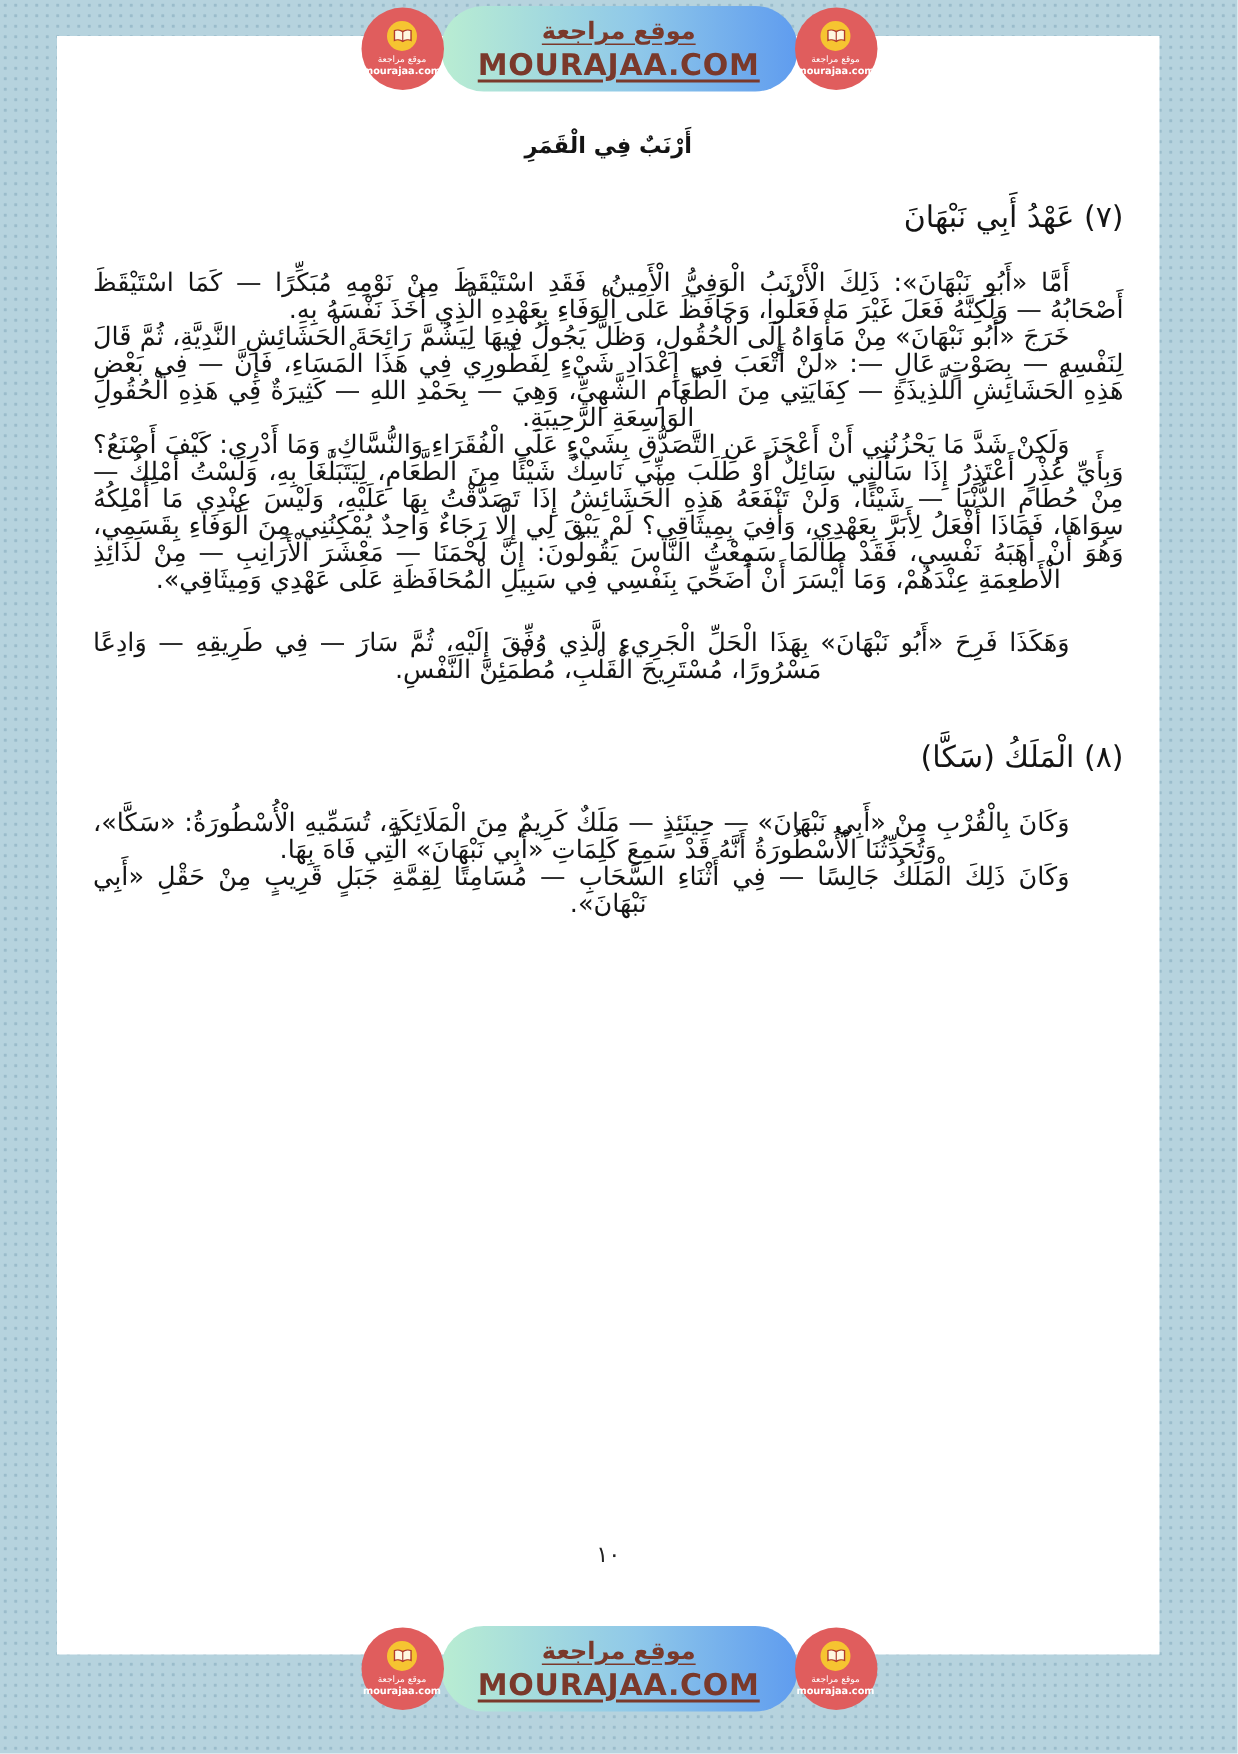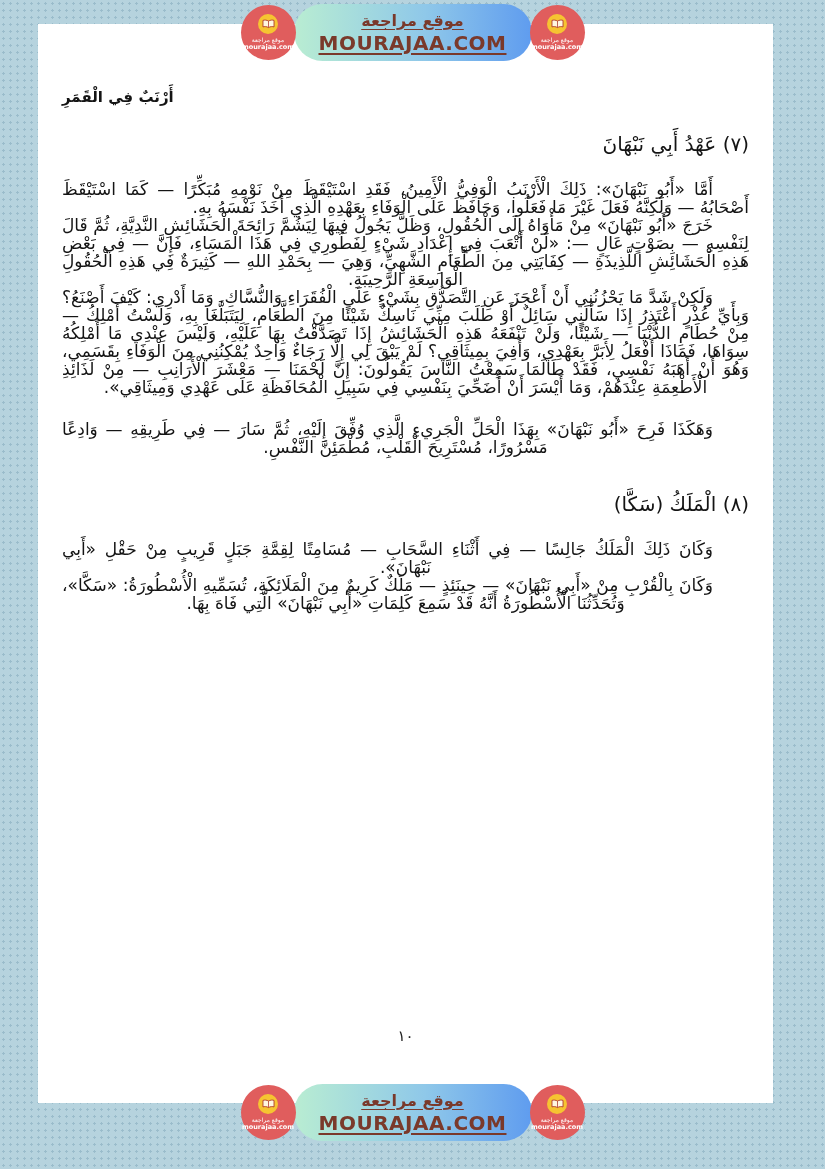--- a/index.html
+++ b/index.html
@@ -13,21 +13,21 @@
   .page{
     position:absolute;left:38px;top:24px;right:52px;bottom:66px;
     background:#ffffff;
   }
   .content{
     direction:rtl;
     padding:64px 24px 0 24px;
     color:#141414;
   }
   .book-title{
-    text-align:left;font-size:15px;font-weight:bold;margin:0 0 26px 0;
+    text-align:center;font-size:15px;font-weight:bold;margin:0 0 26px 0;
   }
   .section-heading{
     text-align:right;font-size:20px;font-weight:normal;margin:0 0 24px 0;
   }
   .para{
     font-size:17px;line-height:18px;margin:0;
     text-align:justify;
   }
   .indent{text-indent:36px;}
   .center-last{text-align-last:center;}
@@ -77,22 +77,22 @@
   <div class="content">
     <div class="book-title">أَرْنَبٌ فِي الْقَمَرِ</div>
 
     <div class="section-heading">(٧) عَهْدُ أَبِي نَبْهَانَ</div>
     <p class="para indent">أَمَّا «أَبُو نَبْهَانَ»: ذَلِكَ الْأَرْنَبُ الْوَفِيُّ الْأَمِينُ، فَقَدِ اسْتَيْقَظَ مِنْ نَوْمِهِ مُبَكِّرًا — كَمَا اسْتَيْقَظَ أَصْحَابُهُ — وَلَكِنَّهُ فَعَلَ غَيْرَ مَا فَعَلُوا، وَحَافَظَ عَلَى الْوَفَاءِ بِعَهْدِهِ الَّذِي أَخَذَ نَفْسَهُ بِهِ.</p>
     <p class="para indent center-last">خَرَجَ «أَبُو نَبْهَانَ» مِنْ مَأْوَاهُ إِلَى الْحُقُولِ، وَظَلَّ يَجُولُ فِيهَا لِيَشُمَّ رَائِحَةَ الْحَشَائِشِ النَّدِيَّةِ، ثُمَّ قَالَ لِنَفْسِهِ — بِصَوْتٍ عَالٍ —: «لَنْ أَتْعَبَ فِي إِعْدَادِ شَيْءٍ لِفَطُورِي فِي هَذَا الْمَسَاءِ، فَإِنَّ — فِي بَعْضِ هَذِهِ الْحَشَائِشِ اللَّذِيذَةِ — كِفَايَتِي مِنَ الطَّعَامِ الشَّهِيِّ، وَهِيَ — بِحَمْدِ اللهِ — كَثِيرَةٌ فِي هَذِهِ الْحُقُولِ الْوَاسِعَةِ الرَّحِيبَةِ.</p>
     <p class="para indent center-last">وَلَكِنْ شَدَّ مَا يَحْزُنُنِي أَنْ أَعْجَزَ عَنِ التَّصَدُّقِ بِشَيْءٍ عَلَى الْفُقَرَاءِ وَالنُّسَّاكِ. وَمَا أَدْرِي: كَيْفَ أَصْنَعُ؟ وَبِأَيِّ عُذْرٍ أَعْتَذِرُ إِذَا سَأَلَنِي سَائِلٌ أَوْ طَلَبَ مِنِّي نَاسِكٌ شَيْئًا مِنَ الطَّعَامِ، لِيَتَبَلَّغَا بِهِ، وَلَسْتُ أَمْلِكُ — مِنْ حُطَامِ الدُّنْيَا — شَيْئًا، وَلَنْ تَنْفَعَهُ هَذِهِ الْحَشَائِشُ إِذَا تَصَدَّقْتُ بِهَا عَلَيْهِ، وَلَيْسَ عِنْدِي مَا أَمْلِكُهُ سِوَاهَا، فَمَاذَا أَفْعَلُ لِأَبَرَّ بِعَهْدِي، وَأَفِيَ بِمِيثَاقِي؟ لَمْ يَبْقَ لِي إِلَّا رَجَاءٌ وَاحِدٌ يُمْكِنُنِي مِنَ الْوَفَاءِ بِقَسَمِي، وَهُوَ أَنْ أَهَبَهُ نَفْسِي، فَقَدْ طَالَمَا سَمِعْتُ النَّاسَ يَقُولُونَ: إِنَّ لَحْمَنَا — مَعْشَرَ الْأَرَانِبِ — مِنْ لَذَائِذِ الْأَطْعِمَةِ عِنْدَهُمْ، وَمَا أَيْسَرَ أَنْ أُضَحِّيَ بِنَفْسِي فِي سَبِيلِ الْمُحَافَظَةِ عَلَى عَهْدِي وَمِيثَاقِي».</p>
     <p class="para indent center-last gap-top">وَهَكَذَا فَرِحَ «أَبُو نَبْهَانَ» بِهَذَا الْحَلِّ الْجَرِيءِ الَّذِي وُفِّقَ إِلَيْهِ، ثُمَّ سَارَ — فِي طَرِيقِهِ — وَادِعًا مَسْرُورًا، مُسْتَرِيحَ الْقَلْبِ، مُطْمَئِنَّ النَّفْسِ.</p>
 
     <div class="section-heading gap-heading">(٨) الْمَلَكُ (سَكَّا)</div>
+    <p class="para indent center-last">وَكَانَ بِالْقُرْبِ مِنْ «أَبِي نَبْهَانَ» — حِينَئِذٍ — مَلَكٌ كَرِيمٌ مِنَ الْمَلَائِكَةِ، تُسَمِّيهِ الْأُسْطُورَةُ: «سَكَّا»، وَتُحَدِّثُنَا الْأُسْطُورَةُ أَنَّهُ قَدْ سَمِعَ كَلِمَاتِ «أَبِي نَبْهَانَ» الَّتِي فَاهَ بِهَا.</p>
     <p class="para indent center-last">وَكَانَ ذَلِكَ الْمَلَكُ جَالِسًا — فِي أَثْنَاءِ السَّحَابِ — مُسَامِتًا لِقِمَّةِ جَبَلٍ قَرِيبٍ مِنْ حَقْلِ «أَبِي نَبْهَانَ».</p>
-    <p class="para indent center-last">وَكَانَ بِالْقُرْبِ مِنْ «أَبِي نَبْهَانَ» — حِينَئِذٍ — مَلَكٌ كَرِيمٌ مِنَ الْمَلَائِكَةِ، تُسَمِّيهِ الْأُسْطُورَةُ: «سَكَّا»، وَتُحَدِّثُنَا الْأُسْطُورَةُ أَنَّهُ قَدْ سَمِعَ كَلِمَاتِ «أَبِي نَبْهَانَ» الَّتِي فَاهَ بِهَا.</p>
   </div>
 
   <div class="page-number">١٠</div>
 </div>
 
 <div class="brand-cluster header">
   <div class="logo-badge">
     <span class="logo-yellow">
       <svg width="13" height="10" viewBox="0 0 20 14" aria-hidden="true">
         <path d="M10 2.5 C7.5 .8 3.5 .6 1.5 1.5 L1.5 11.5 C3.5 10.6 7.5 10.8 10 12.5 C12.5 10.8 16.5 10.6 18.5 11.5 L18.5 1.5 C16.5 .6 12.5 .8 10 2.5 Z" fill="#fff7e0" stroke="#b03a2e" stroke-width="1.4"></path>

